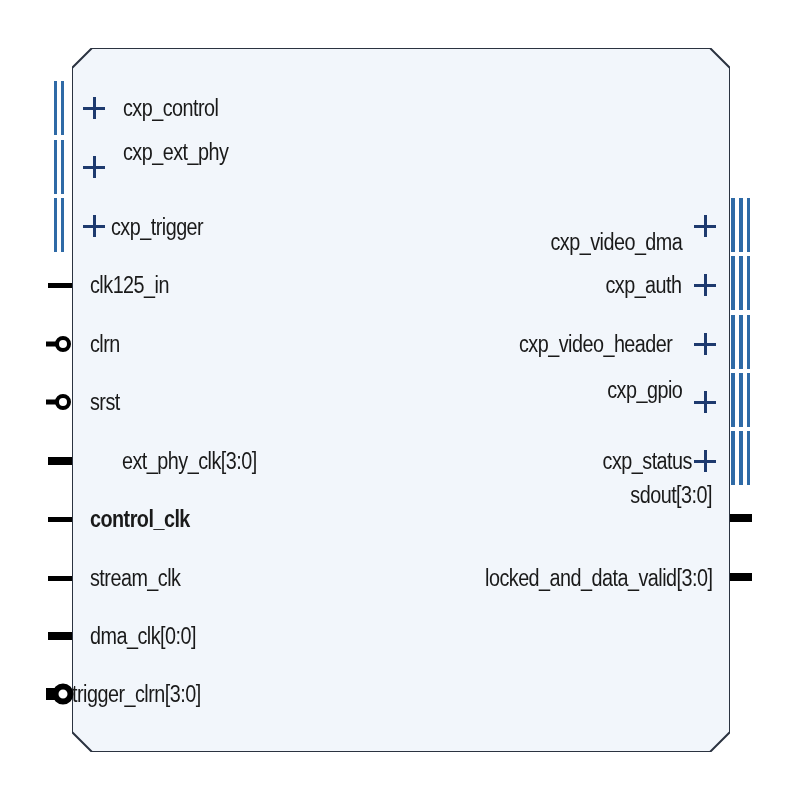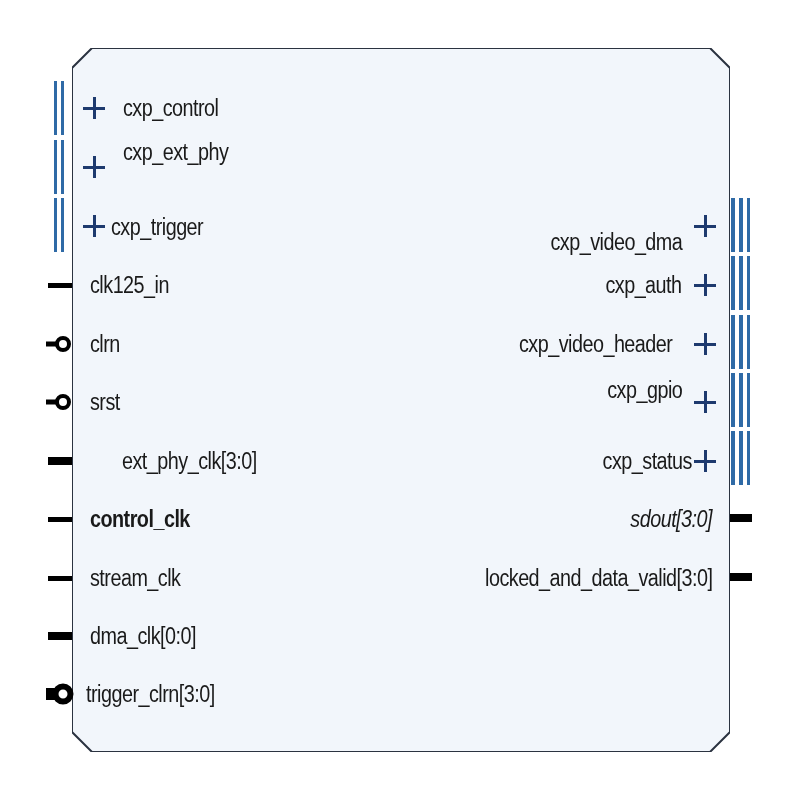--- a/index.html
+++ b/index.html
@@ -182,21 +182,21 @@
   <div class="pin left" style="left:90px; top:616px;">
       <span class="pin-label">dma_clk[0:0]</span>
     </div>
 </div>
 
 <div>
   <svg class="inv" style="left:46px; top:682px;" width="28" height="24">
     <rect x="0" y="6" width="10" height="12" fill="#000"></rect>
     <circle cx="17" cy="12" r="7.5" fill="#fff" stroke="#000" stroke-width="6"></circle>
   </svg>
-  <div class="pin left" style="left:86px; top:674px;">
+  <div class="pin left" style="left:72px; top:674px;">
       <span class="pin-label">trigger_clrn[3:0]</span>
     </div>
 </div>
 
 <div>
   <div class="pin right" style="right:118px; top:222px;">
       <span class="pin-label">cxp_video_dma</span>
     </div>
   <div class="plus" style="left:694px; top:215px;"></div>
   <div class="bus3" style="left:731px; top:198px;">
@@ -244,21 +244,21 @@
     </div>
   <div class="plus" style="left:694px; top:450px;"></div>
   <div class="bus3" style="left:731px; top:431px;">
       <span style="left:0"></span>
       <span style="left:8px"></span>
       <span style="left:15.5px"></span>
     </div>
 </div>
 
 <div>
-  <div class="pin right" style="right:88px; top:499px;font-style:italic;">
+  <div class="pin right" style="right:88px; top:475px;">
       <span class="pin-label">sdout[3:0]</span>
     </div>
   <div class="wire bus" style="left:730px; top:514px; width:22px;"></div>
 </div>
 <div>
   <div class="pin right" style="right:88px; top:558px;">
       <span class="pin-label">locked_and_data_valid[3:0]</span>
     </div>
   <div class="wire bus" style="left:730px; top:573px; width:22px;"></div>
 </div>

